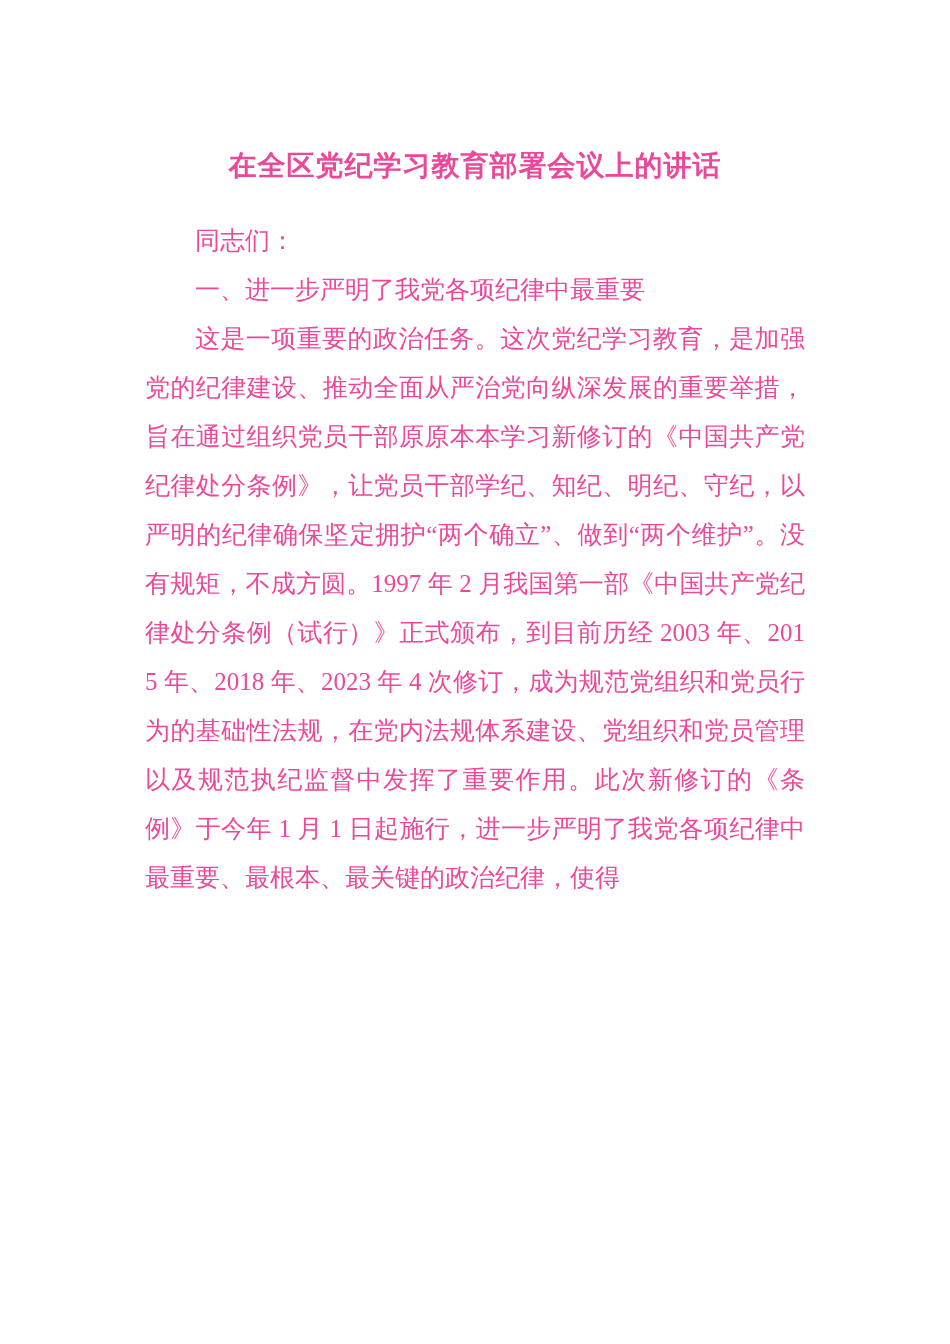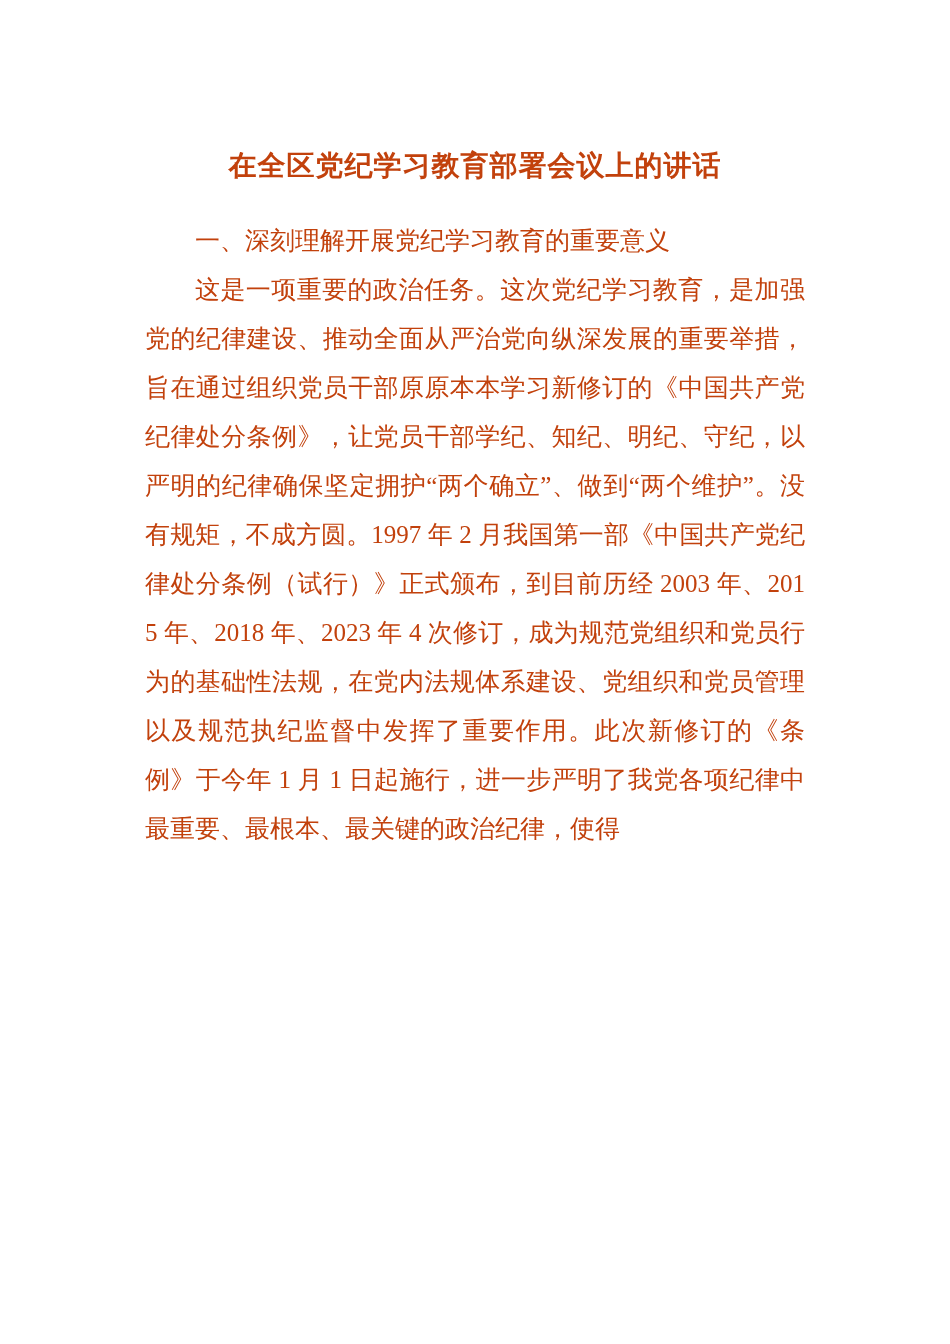--- a/index.html
+++ b/index.html
@@ -6,21 +6,21 @@
   html, body {
     background: #ffffff;
     font-family: "Liberation Serif", "DejaVu Serif", serif;
   }
   .page {
     position: relative;
     width: 950px;
     height: 1344px;
     margin: 0 auto;
     background: #ffffff;
-    color: #c2410c;
+    color: #ec4899;
     padding: 146px 145px 0 145px;
     overflow: hidden;
   }
   .doc-title {
     font-size: 28px;
     font-weight: bold;
     text-align: center;
     line-height: 40px;
     letter-spacing: 1px;
     margin-bottom: 30px;
@@ -37,18 +37,19 @@
   .para.heading {
     font-weight: normal;
   }
 </style>
 </head>
 <body>
 
 <div class="page">
   <h1 class="doc-title">在全区党纪学习教育部署会议上的讲话</h1>
 
+  <p class="para">同志们：</p>
 
 
-  <p class="para heading">一、深刻理解开展党纪学习教育的重要意义</p>
+  <p class="para heading">一、进一步严明了我党各项纪律中最重要</p>
 
   <p class="para">这是一项重要的政治任务。这次党纪学习教育，是加强党的纪律建设、推动全面从严治党向纵深发展的重要举措，旨在通过组织党员干部原原本本学习新修订的《中国共产党纪律处分条例》，让党员干部学纪、知纪、明纪、守纪，以严明的纪律确保坚定拥护“两个确立”、做到“两个维护”。没有规矩，不成方圆。1997 年 2 月我国第一部《中国共产党纪律处分条例（试行）》正式颁布，到目前历经 2003 年、2015 年、2018 年、2023 年 4 次修订，成为规范党组织和党员行为的基础性法规，在党内法规体系建设、党组织和党员管理以及规范执纪监督中发挥了重要作用。此次新修订的《条例》于今年 1 月 1 日起施行，进一步严明了我党各项纪律中最重要、最根本、最关键的政治纪律，使得</p>
 </div>
 
 </body></html>

